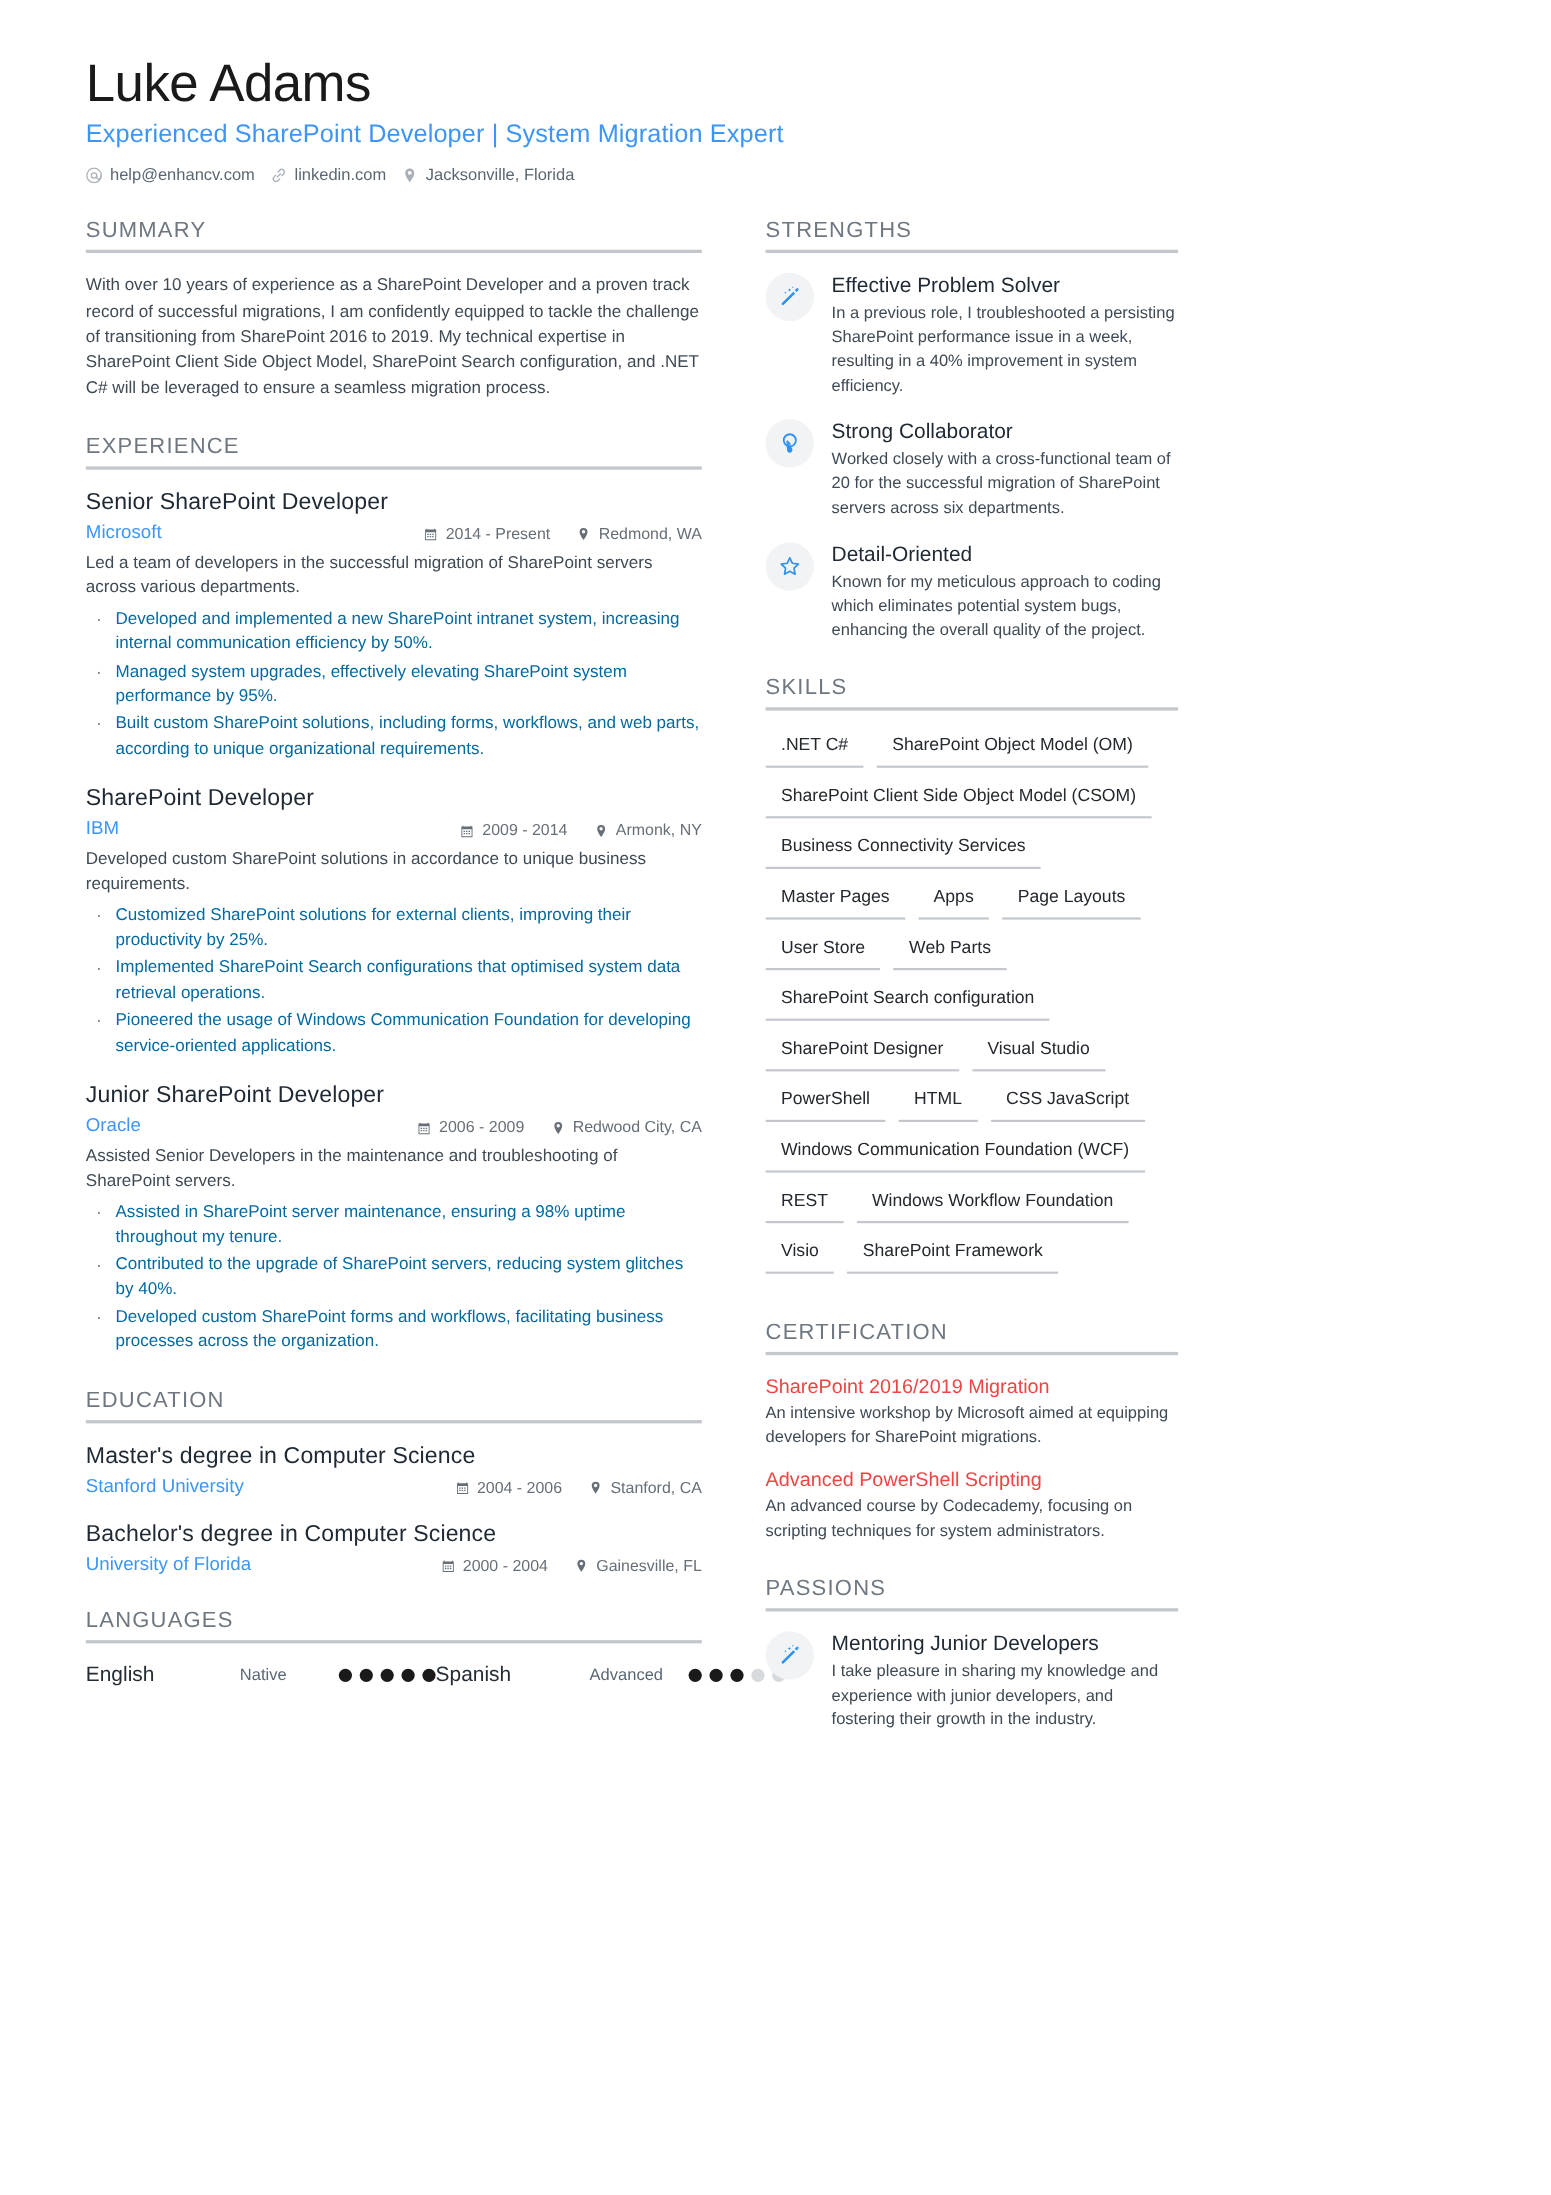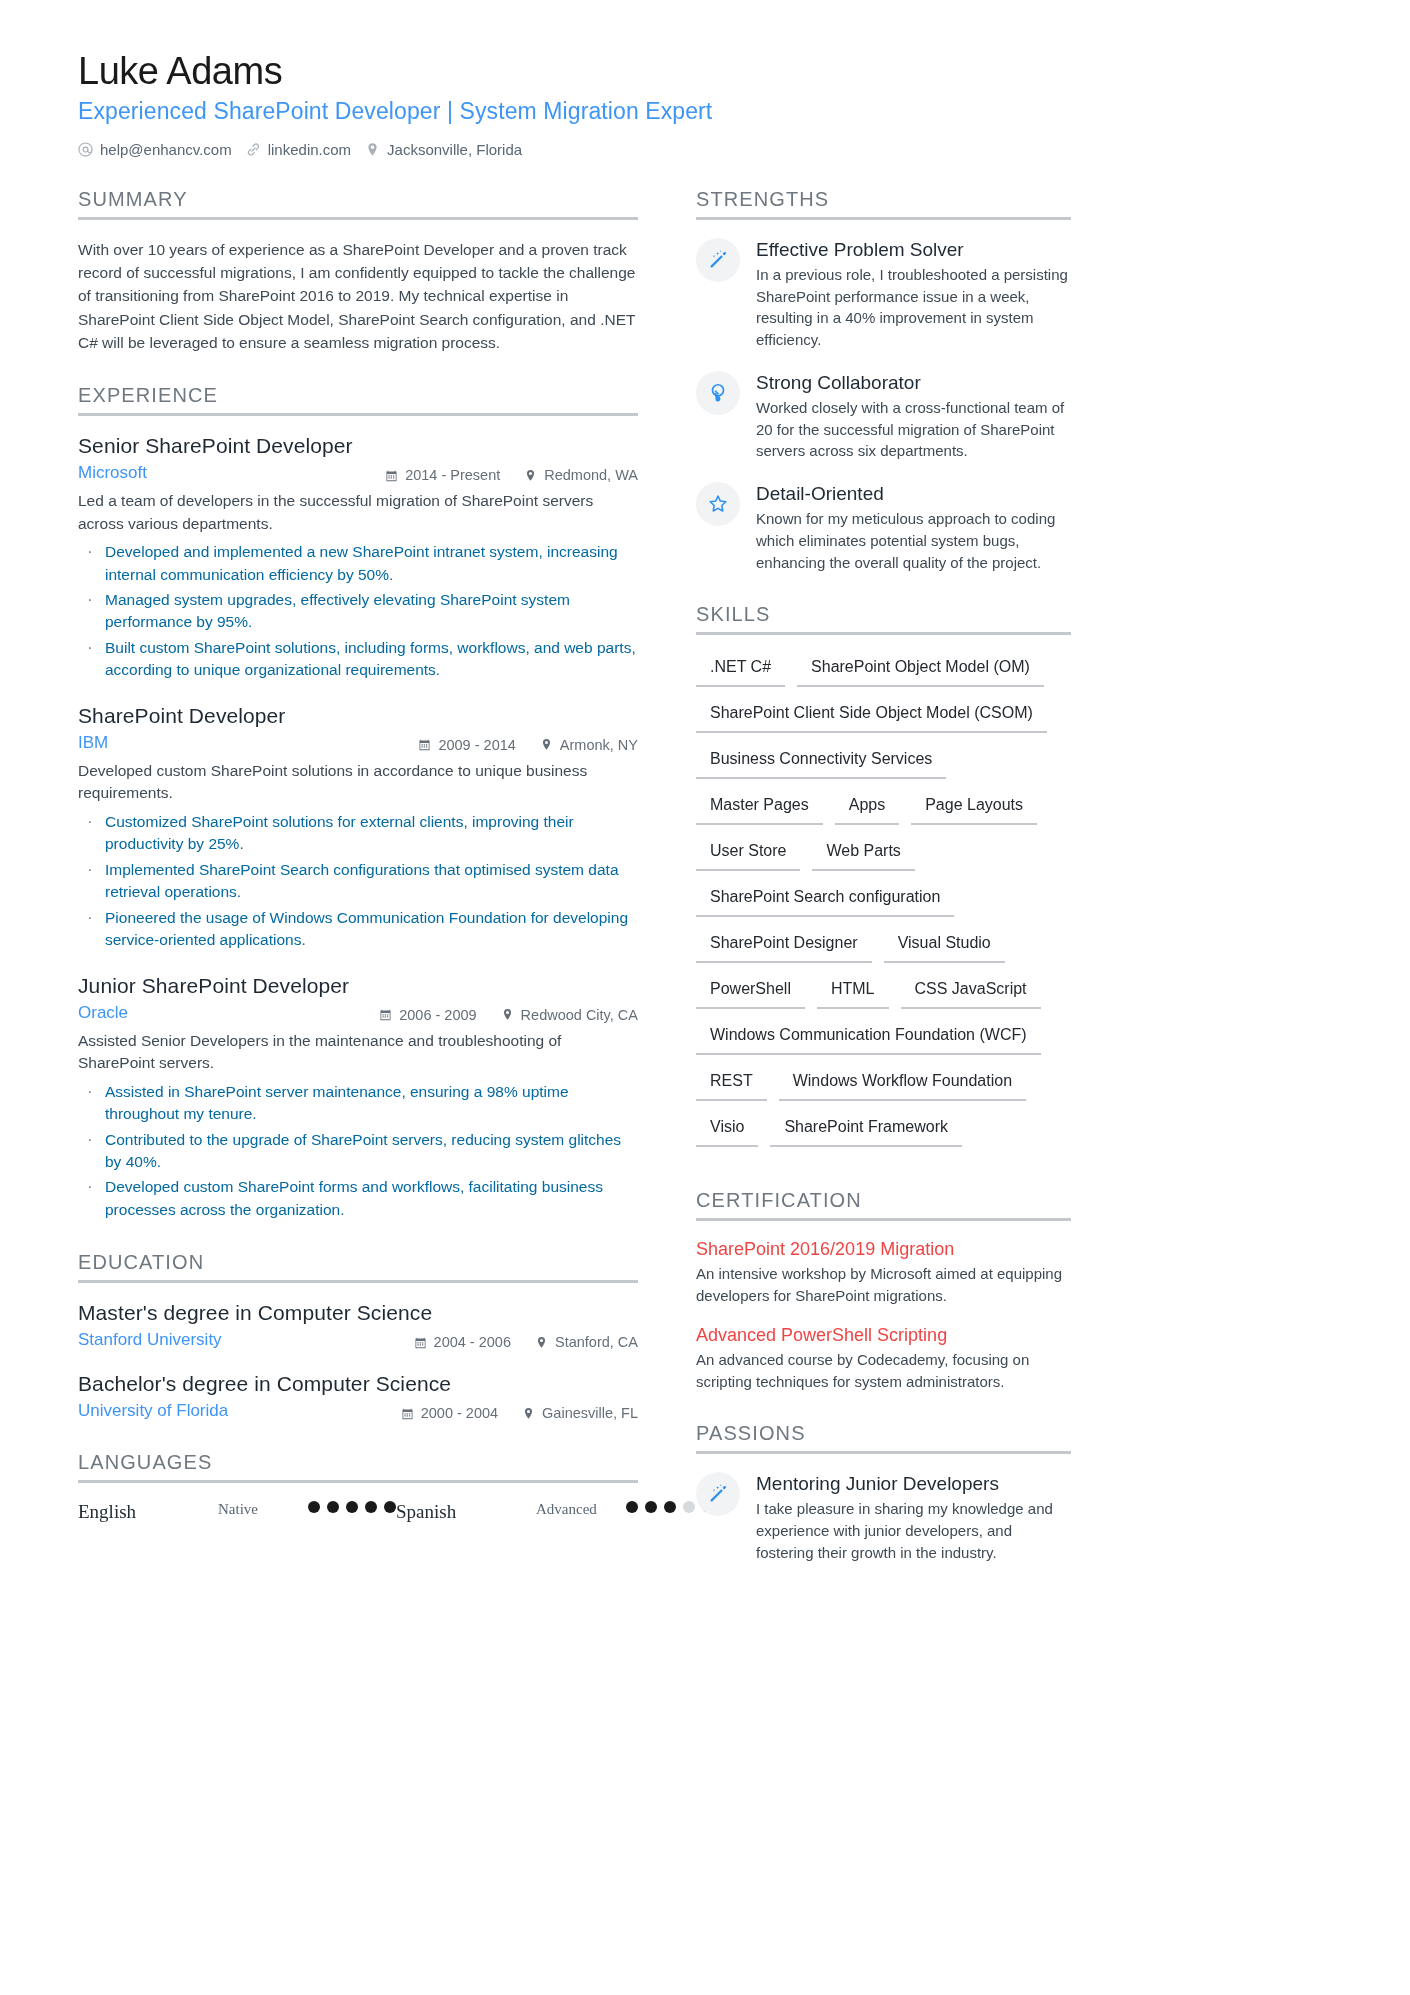--- a/index.html
+++ b/index.html
@@ -6,21 +6,21 @@
   html, body { margin:0; padding:0; }
   body {
     width:1410px; height:1995px;
     background:#ffffff;
     font-family:"Liberation Sans", sans-serif;
     color:#3d4852;
   }
   .page { position:relative; width:1410px; height:1995px; padding:52px 60px 0 78px; }
 
   
-  .name { font-size:38px; font-weight:300; color:#1a1a1a; letter-spacing:-0.5px; line-height:1.05; margin:0 0 6px 0; }
+  .name { font-size:48px; font-weight:300; color:#1a1a1a; letter-spacing:-0.5px; line-height:1.05; margin:0 0 6px 0; }
   .headline { font-size:23px; color:#3d95f5; font-weight:400; margin:0 0 16px 0; letter-spacing:0.1px; }
   .contacts { display:flex; align-items:center; gap:14px; margin-bottom:30px; }
   .contact { display:flex; align-items:center; gap:7px; font-size:15px; color:#5a6672; }
   .contact .ic { width:15px; height:15px; display:inline-flex; align-items:center; justify-content:center; color:#a9b0b8; flex:0 0 auto; }
   .contact .ic svg { display:block; }
 
   
   .cols { display:flex; gap:58px; align-items:flex-start; }
   .left { width:560px; flex:0 0 560px; }
   .right { width:375px; flex:0 0 375px; }
@@ -42,21 +42,21 @@
   .meta-right { display:flex; align-items:center; gap:24px; }
   .meta-item { display:flex; align-items:center; gap:7px; font-size:14.5px; color:#666f78; white-space:nowrap; }
   .meta-item .ic { width:13px; height:13px; display:inline-flex; color:#666f78; }
   .desc { font-size:15.5px; line-height:1.45; color:#3f4a54; margin:0 0 6px 0; }
   ul.bullets { list-style:none; margin:0; padding:0; }
   ul.bullets li { position:relative; padding-left:27px; font-size:15.5px; line-height:1.45; color:#0369a1; margin-bottom:3px; }
   ul.bullets li::before { content:"\00B7"; position:absolute; left:9px; top:-1px; color:#7b858e; font-size:17px; }
 
   
   .lang-row { display:flex; align-items:center; }
-  .lang-block { display:flex; align-items:flex-start;font-family:Liberation Serif, serif; }
+  .lang-block { display:flex; align-items:center; }
   .lang-name { font-size:19px; color:#242c34; width:140px; }
   .lang-level { font-size:15px; color:#5a6672; width:90px; }
   .dots { display:flex; gap:7px; align-items:center; }
   .dot { width:12px; height:12px; border-radius:50%; background:#1a1a1a; }
   .dot.off { background:#d7dadd; }
   .lang-gap { width:40px; }
 
   
   .sitem { display:flex; gap:16px; margin-bottom:20px; align-items:flex-start; }
   .sitem:last-child { margin-bottom:0; }

